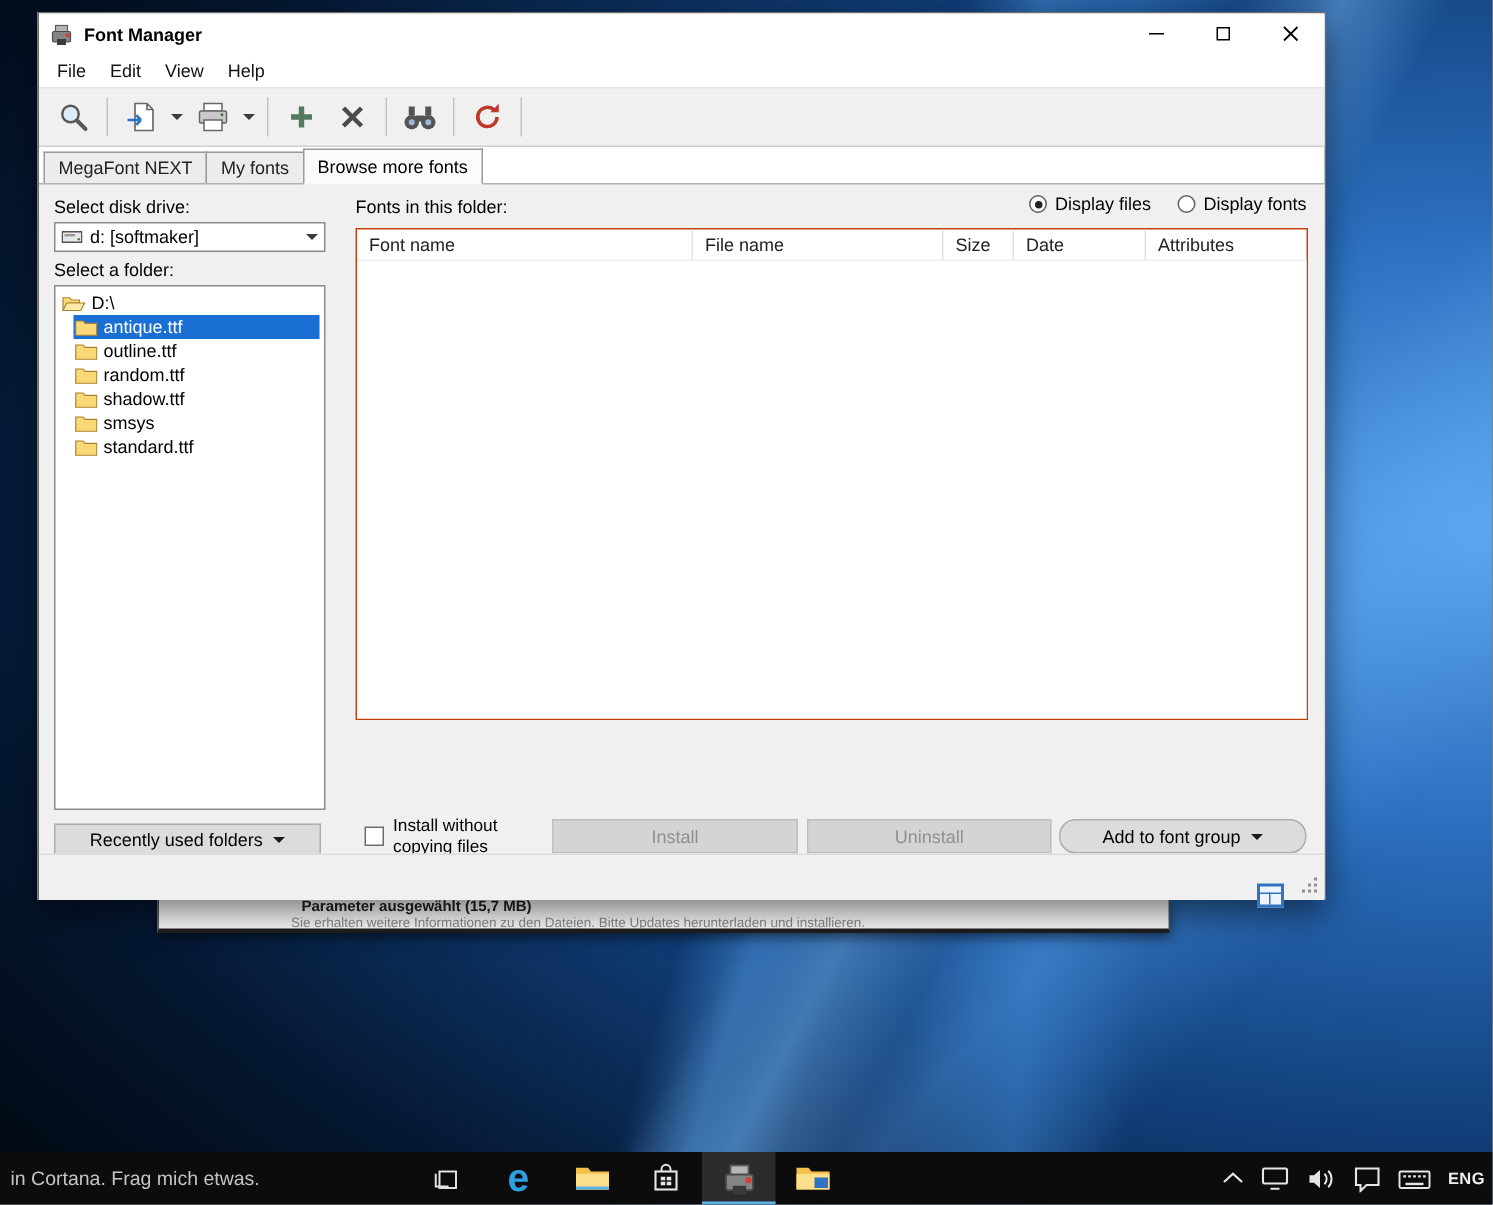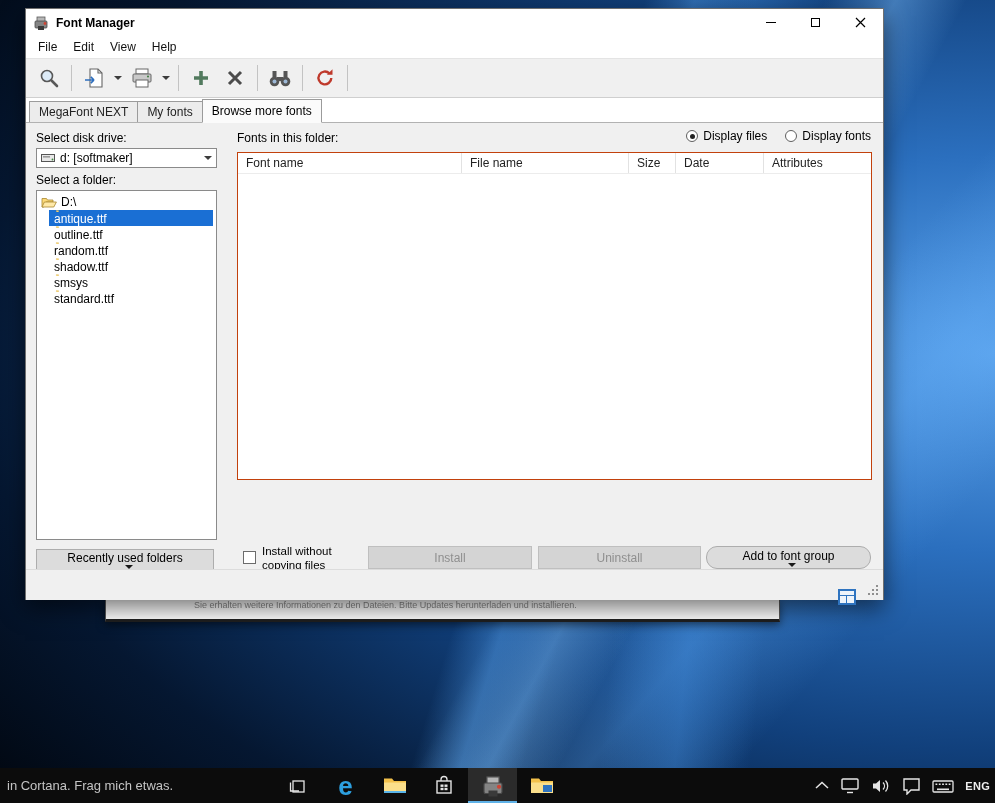--- a/index.html
+++ b/index.html
@@ -67,27 +67,27 @@
   .combo { position:absolute; left:10px; top:25px; width:181px; height:20px; background:#fff;
     border:1px solid #8a8a8a; display:flex; align-items:center; padding-left:4px; }
   .combo .cval { font-size:12px; color:#000; margin-left:5px; flex:1; }
   .combo .carea { width:16px; height:100%; display:flex; align-items:center; justify-content:center; }
 
   .tree { position:absolute; left:10px; top:67px; width:181px; height:350px; background:#fff;
     border:1px solid #8a8a8a; padding-top:3px; overflow:hidden; }
   .trow { height:16px; display:flex; align-items:center; font-size:12px; color:#000; }
   .trow.root { padding-left:4px; }
   .trow.child { padding-left:12px; }
-  .tinner { display:inline-flex; height:16px; padding:0 3px 0 1px;flex-direction:column; }
+  .tinner { display:inline-flex; align-items:center; height:16px; padding:0 3px 0 1px; }
   .tinner .tlabel { margin-left:4px; white-space:nowrap; }
   .trow.root .tlabel { margin-left:4px; }
   .tinner.selected { background:#1a6fd4; color:#fff; width:164px; }
 
   .btn { border:1px solid #adadad; background:#dcdcdc; font-size:12px; color:#000;
-    display:flex; align-items:center; justify-content:center; font-family:"Liberation Sans",sans-serif;flex-direction:column; }
+    display:flex; align-items:center; justify-content:center; font-family:"Liberation Sans",sans-serif; }
   .recent-btn { position:absolute; left:10px; top:426px; width:178px; height:22px; }
   .btn .bcaret { width:0; height:0; border-left:4px solid transparent; border-right:4px solid transparent;
     border-top:4px solid #1a1a1a; margin-left:7px; }
   .btn.disabled { background:#d4d4d4; border-color:#bfbfbf; color:#8f8f8f; }
 
   
   .radio-row { position:absolute; top:6px; right:12px; display:flex; gap:18px; align-items:center; }
   .radio { display:flex; align-items:center; gap:5px; font-size:12px; color:#000; }
   .rdot { width:12px; height:12px; border:1px solid #5f5f5f; border-radius:50%; background:#fff; position:relative; }
   .rdot.checked::after { content:""; position:absolute; left:2.5px; top:2.5px; width:5px; height:5px;
@@ -120,20 +120,21 @@
     font-family:"Liberation Sans",sans-serif; }
   .tray { position:absolute; right:0; top:0; height:35px; display:flex; align-items:center; gap:11px; padding-right:5px; }
   .tray-lang { font-size:11px; font-weight:bold; color:#eee; letter-spacing:.3px; }
 </style>
 </head>
 <body>
 
 <div class="desktop"></div>
 
 <div class="bgwin">
+  <div class="l1">Parameter ausgewählt (15,7 MB)</div>
   <div class="l2">Sie erhalten weitere Informationen zu den Dateien. Bitte Updates herunterladen und installieren.</div>
 </div>
 <div class="bgicon"></div>
 
 <div class="window">
 
   <div class="titlebar">
     <span class="appicon">
       <svg width="16" height="16" viewBox="0 0 16 16">
           <rect x="4" y="2" width="8" height="5" fill="#b6b6b6" stroke="#5a5a5a" stroke-width="0.8"></rect>

